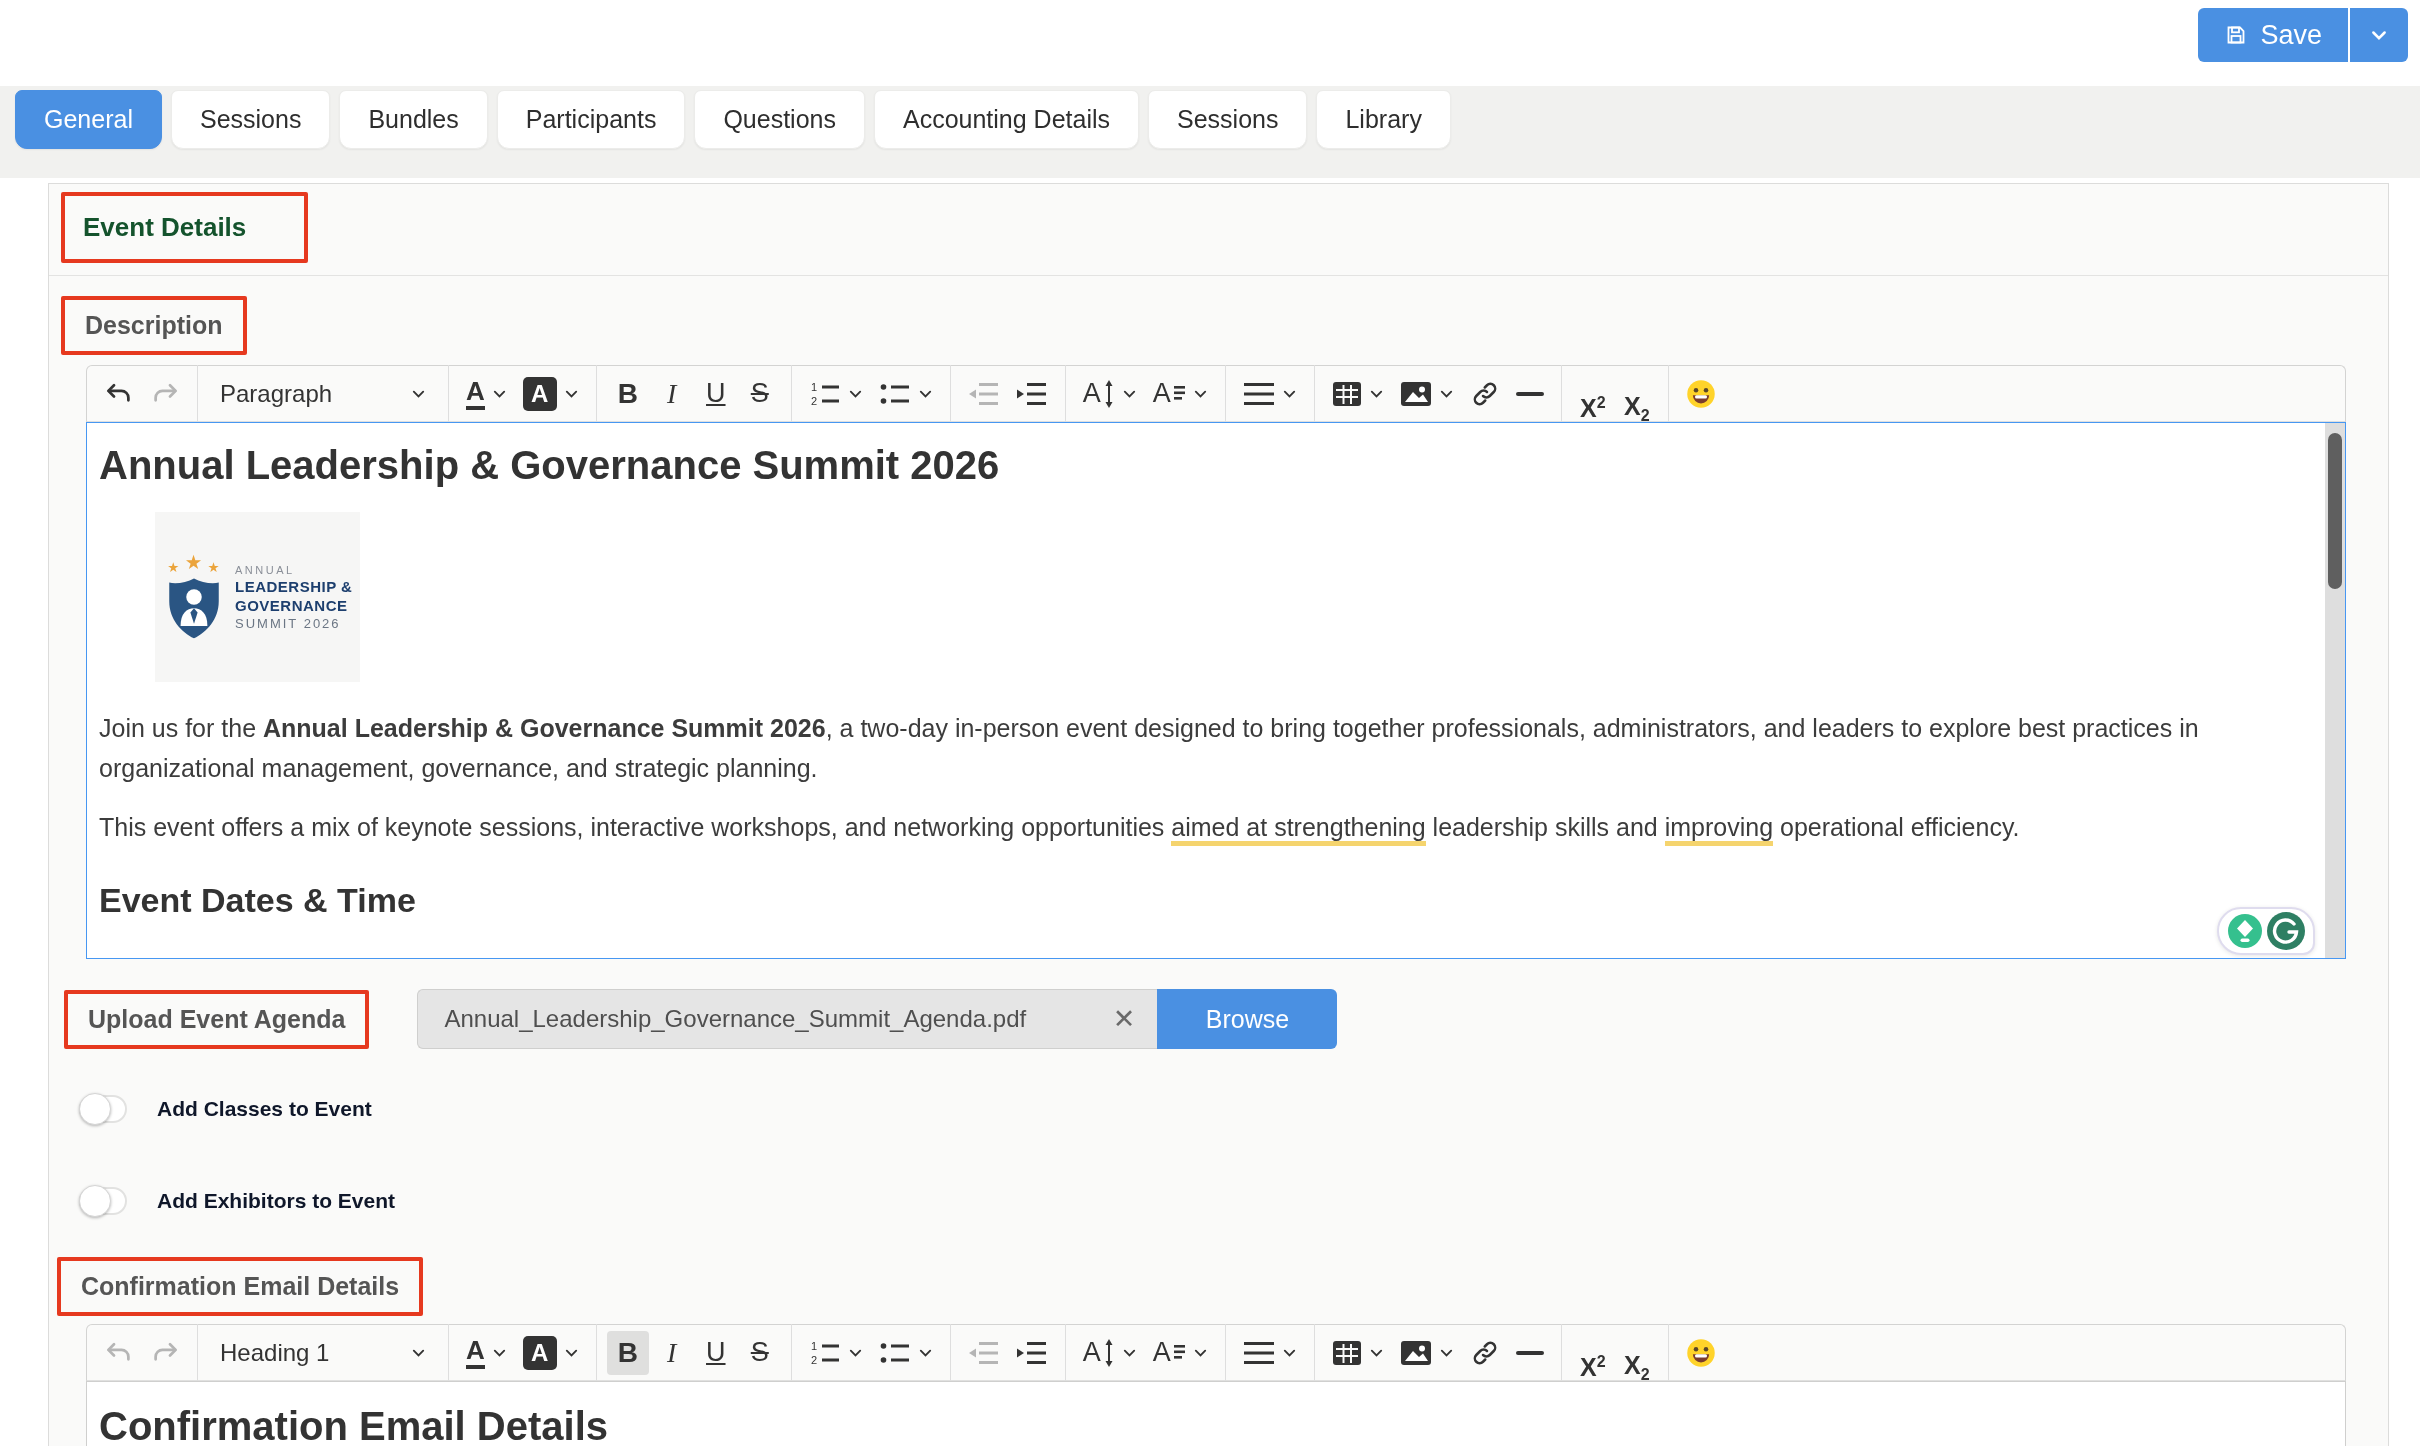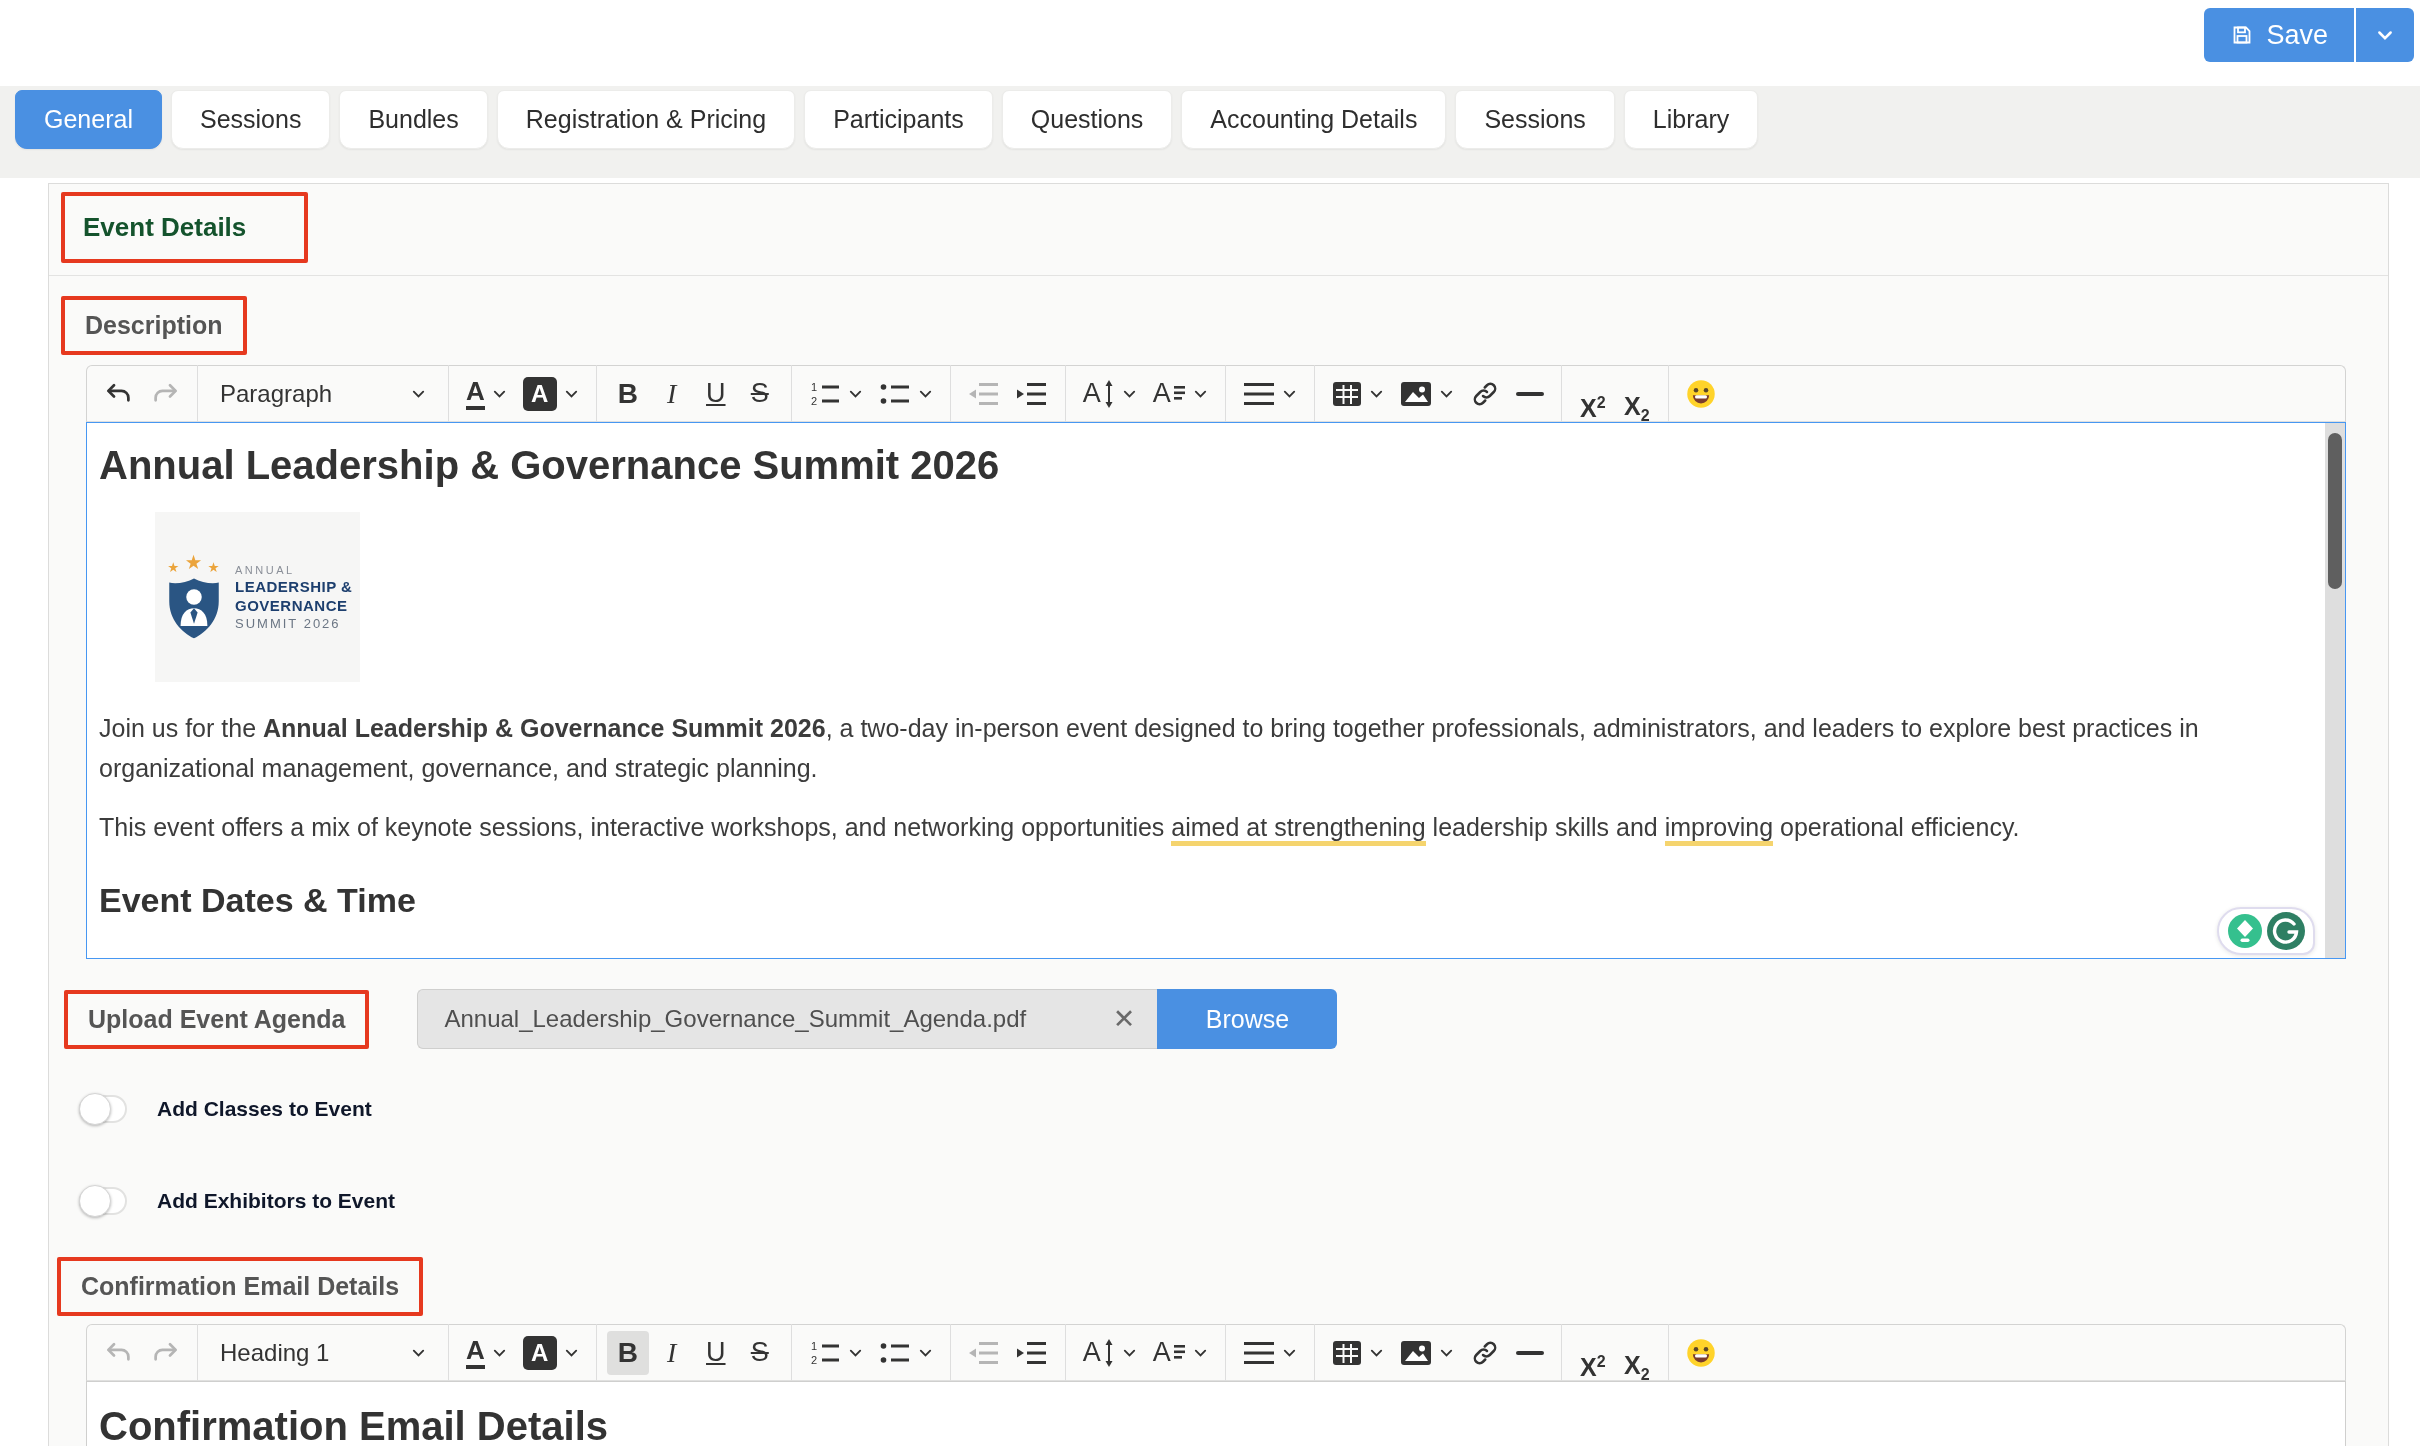--- a/index.html
+++ b/index.html
@@ -3,21 +3,21 @@
 <meta charset="utf-8">
 <style>
   * { box-sizing: border-box; margin: 0; padding: 0; }
   body { margin:0; background:#fff; }
   .page {
     position: relative; width: 2420px; height: 1446px; overflow: hidden;
     background: #fff; font-family: "Liberation Sans", sans-serif; color:#333;
   }
 
   
-  .save-group { position:absolute; top:8px; right:6px; display:flex; z-index:5;justify-content:flex-end; }
+  .save-group { position:absolute; top:8px; right:12px; display:flex; z-index:5;justify-content:flex-end; }
   .save-btn {
     height:54px; padding:0 26px; background:#4a90e2; color:#fff; font-size:27px;
     border:none; border-radius:6px 0 0 6px; display:flex; align-items:center; gap:12px;
     font-family:inherit; cursor:pointer;
   }
   .save-caret {
     width:60px; height:54px; background:#4a90e2; border:none; border-left:2px solid #fff;
     border-radius:0 6px 6px 0; display:flex; align-items:center; justify-content:center; cursor:pointer;
   }
 
@@ -160,21 +160,20 @@
           </svg>
       </span>
     </button>
   </div>
 
   <div class="tabstrip">
     <div class="tabs" id="tabs">
         <button class="tab active">General</button>
         <button class="tab">Sessions</button>
         <button class="tab">Bundles</button>
-        <button class="tab">Registration &amp; Pricing</button>
         <button class="tab">Participants</button>
         <button class="tab">Questions</button>
         <button class="tab">Accounting Details</button>
         <button class="tab">Sessions</button>
         <button class="tab">Library</button>
       </div>
   </div>
 
   <div class="card">
 

